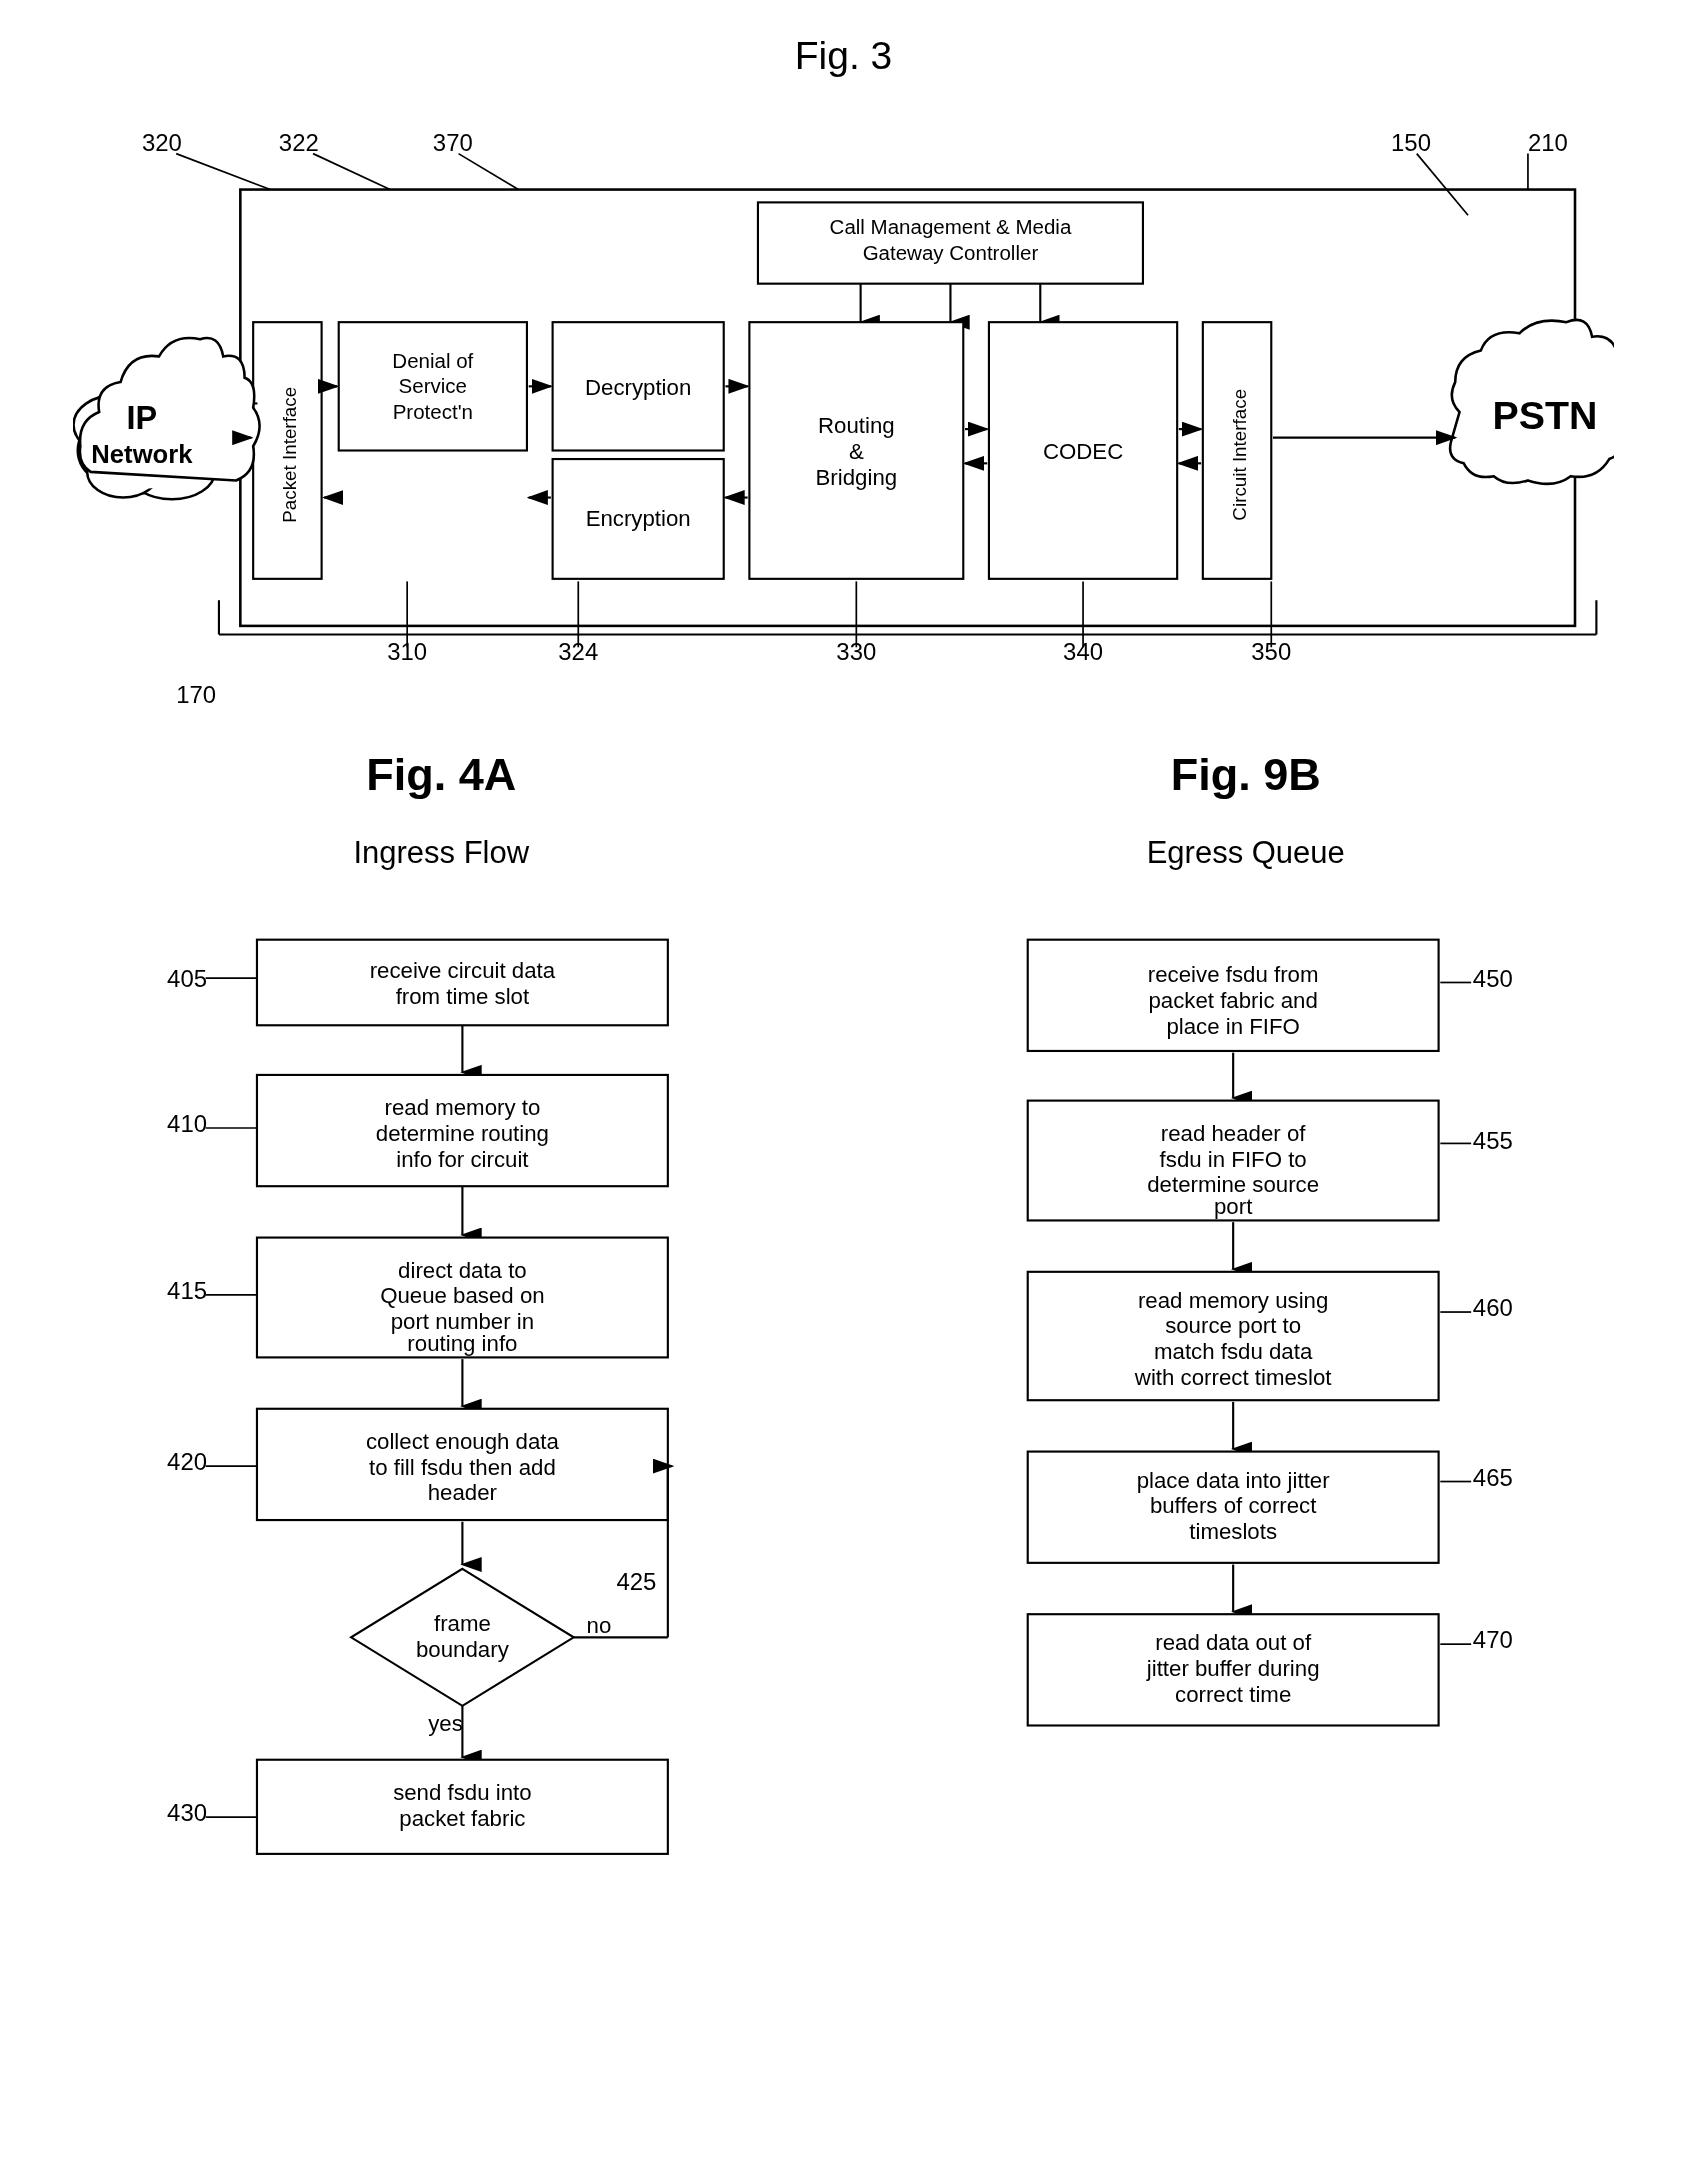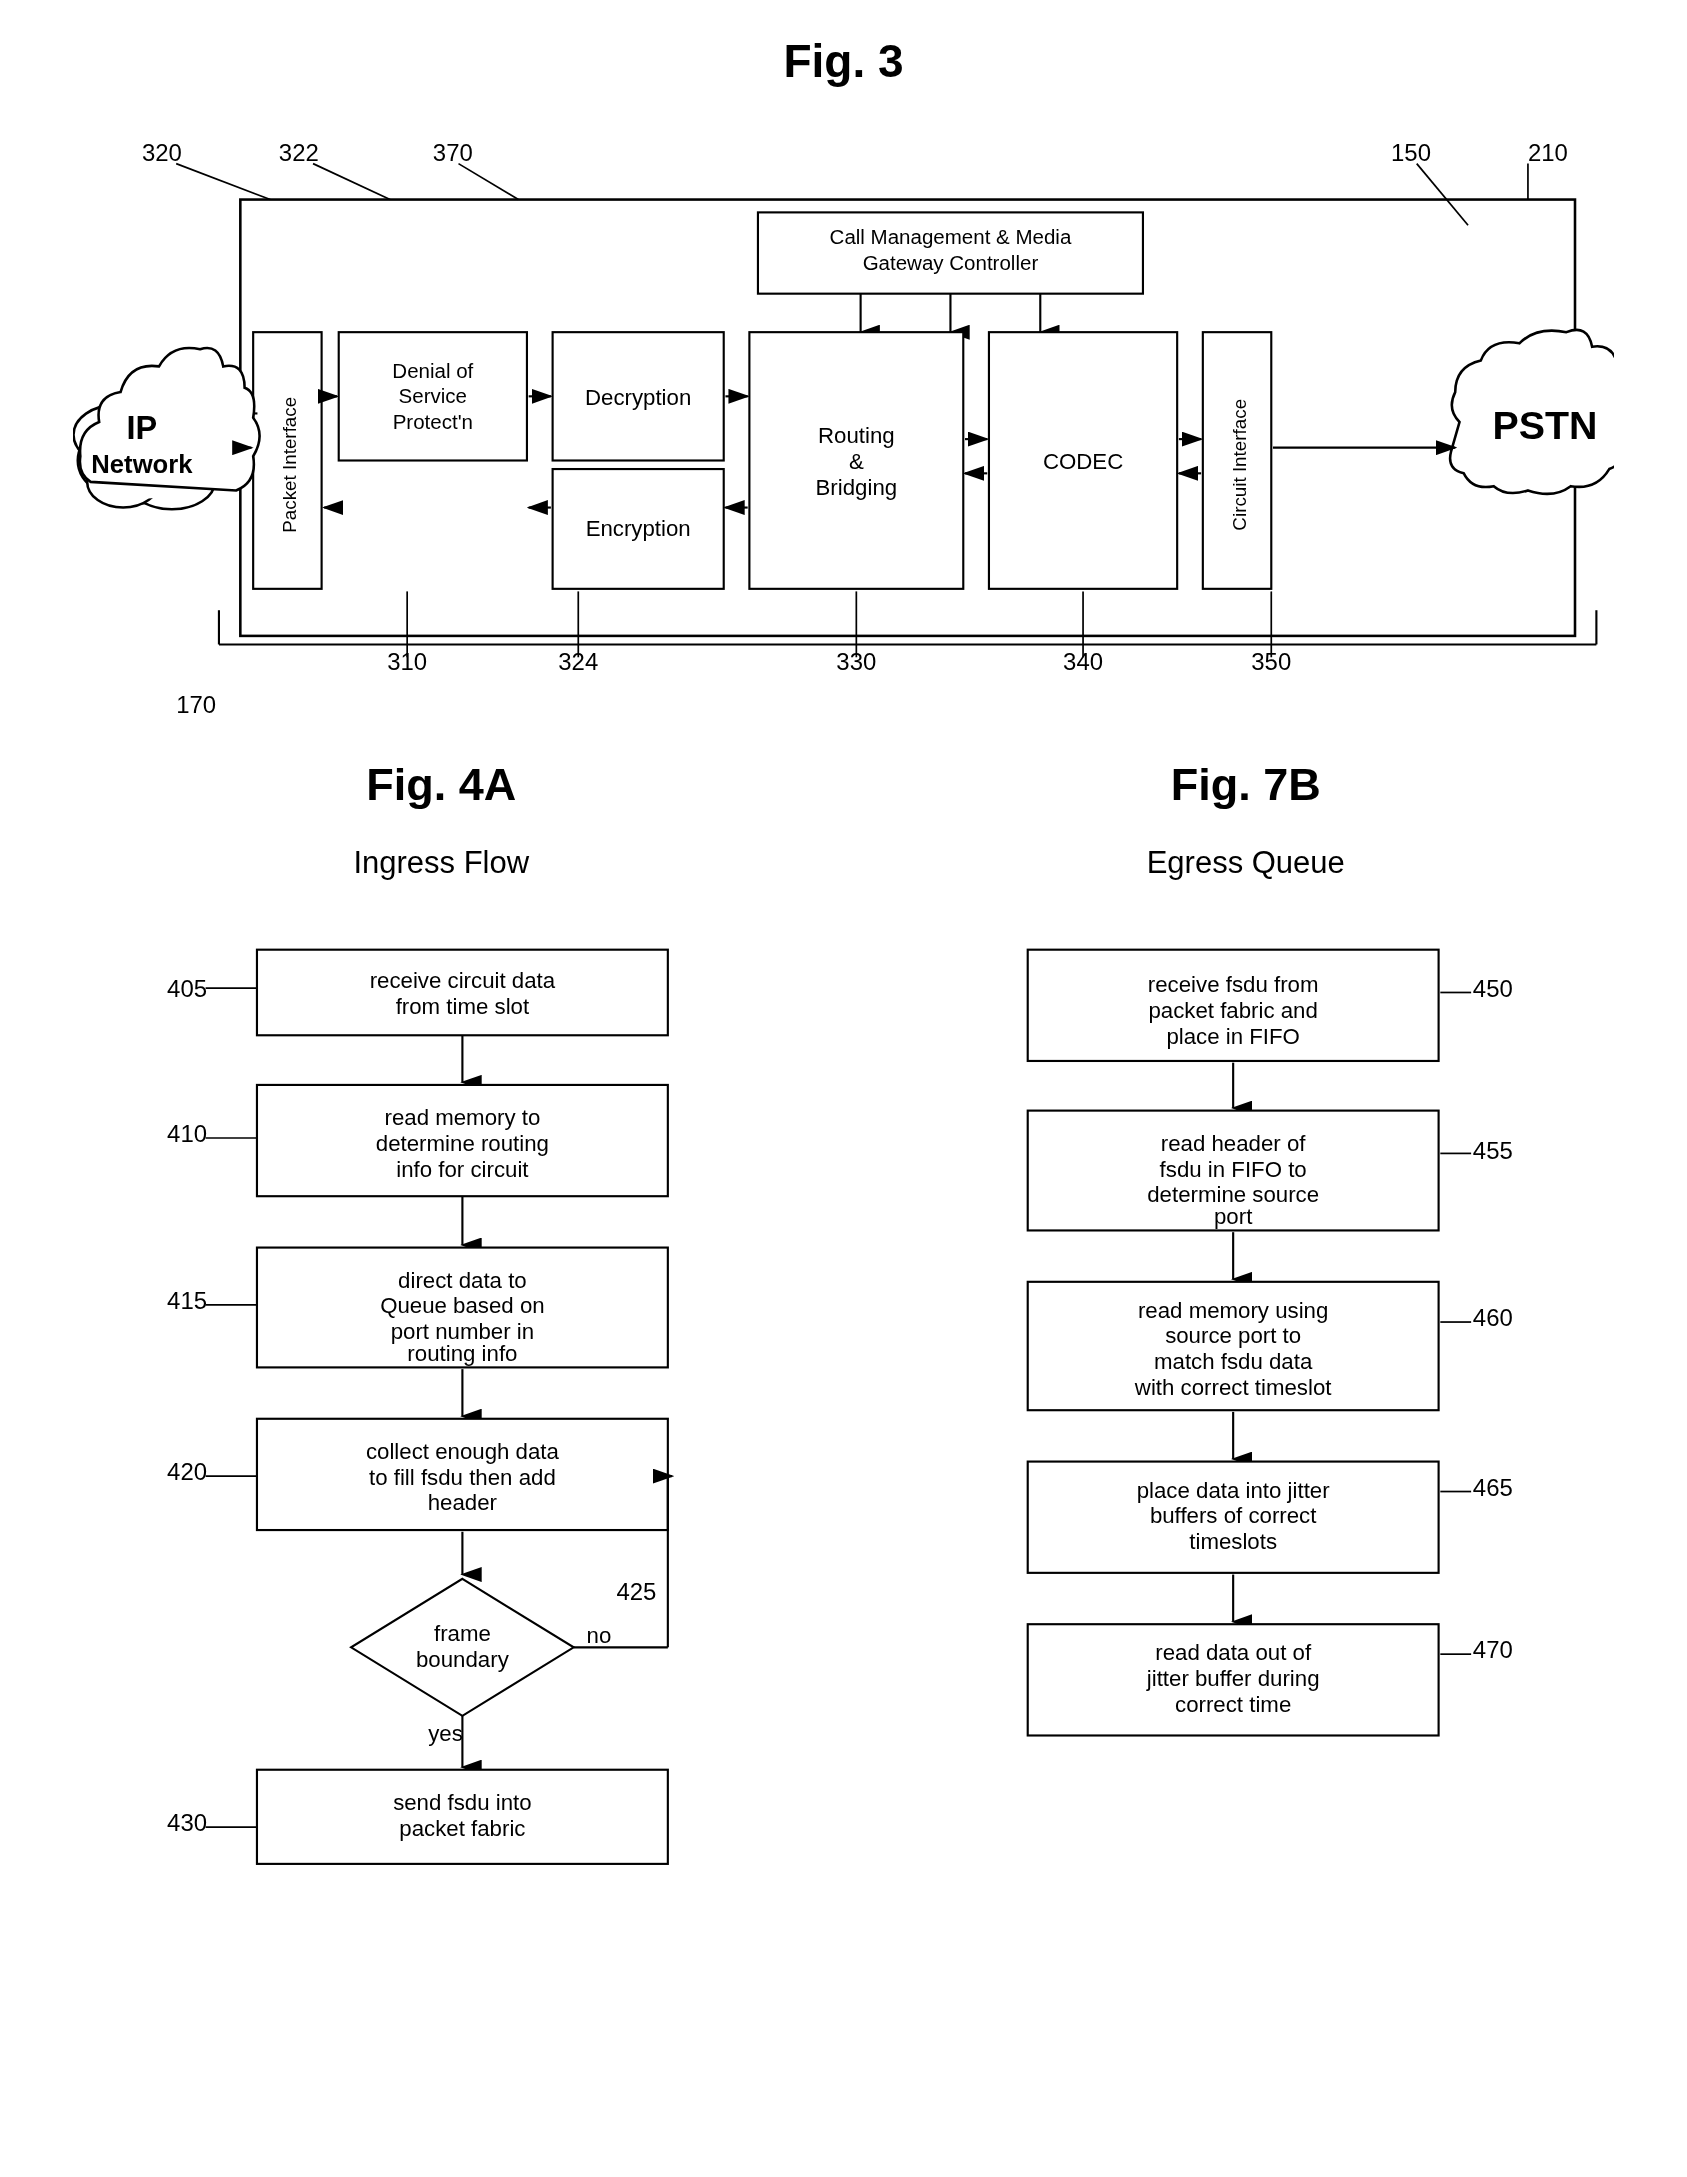--- a/index.html
+++ b/index.html
@@ -13,22 +13,22 @@
     }
 
     .page-container {
       width: 1687px;
       padding: 34px 68px;
     }
 
     
     .fig3-title {
       text-align: center;
-      font-size: 46px;
-      font-weight: bold;
+      font-size: 39px;
+      font-weight: normal;
       margin-bottom: 26px;
       font-family: Arial, sans-serif;
     }
 
     .fig4-title {
       font-size: 45px;
       font-weight: bold;
       margin-bottom: 34px;
       font-family: Arial, sans-serif;
     }
@@ -254,21 +254,21 @@
 
         <text x="55" y="1060" font-size="28" font-family="Arial">430</text>
         <line x1="100" y1="1055" x2="160" y2="1055" stroke="#000" stroke-width="2"></line>
         <rect x="160" y="988" width="480" height="110" fill="#fff" stroke="#000" stroke-width="2.5"></rect>
         <text x="400" y="1035" font-size="26" font-family="Arial" text-anchor="middle">send fsdu into</text>
         <text x="400" y="1065" font-size="26" font-family="Arial" text-anchor="middle">packet fabric</text>
       </svg>
     </div>
 
     <div style="flex:1; display:flex; flex-direction:column; align-items:center;">
-      <div class="fig4-title">Fig. 7B</div>
+      <div class="fig4-title">Fig. 9B</div>
       <div class="fig4-subtitle">Egress Queue</div>
 
       <svg width="642" height="1284" viewBox="0 0 750 1500" xmlns="http://www.w3.org/2000/svg">
         <defs>
           <marker id="arr2" markerWidth="10" markerHeight="7" refX="9" refY="3.5" orient="auto">
             <polygon points="0 0, 10 3.5, 0 7" fill="#000"></polygon>
           </marker>
           <marker id="arr-down2" markerWidth="7" markerHeight="10" refX="3.5" refY="9" orient="auto">
             <polygon points="0 0, 7 0, 3.5 10" fill="#000"></polygon>
           </marker>

